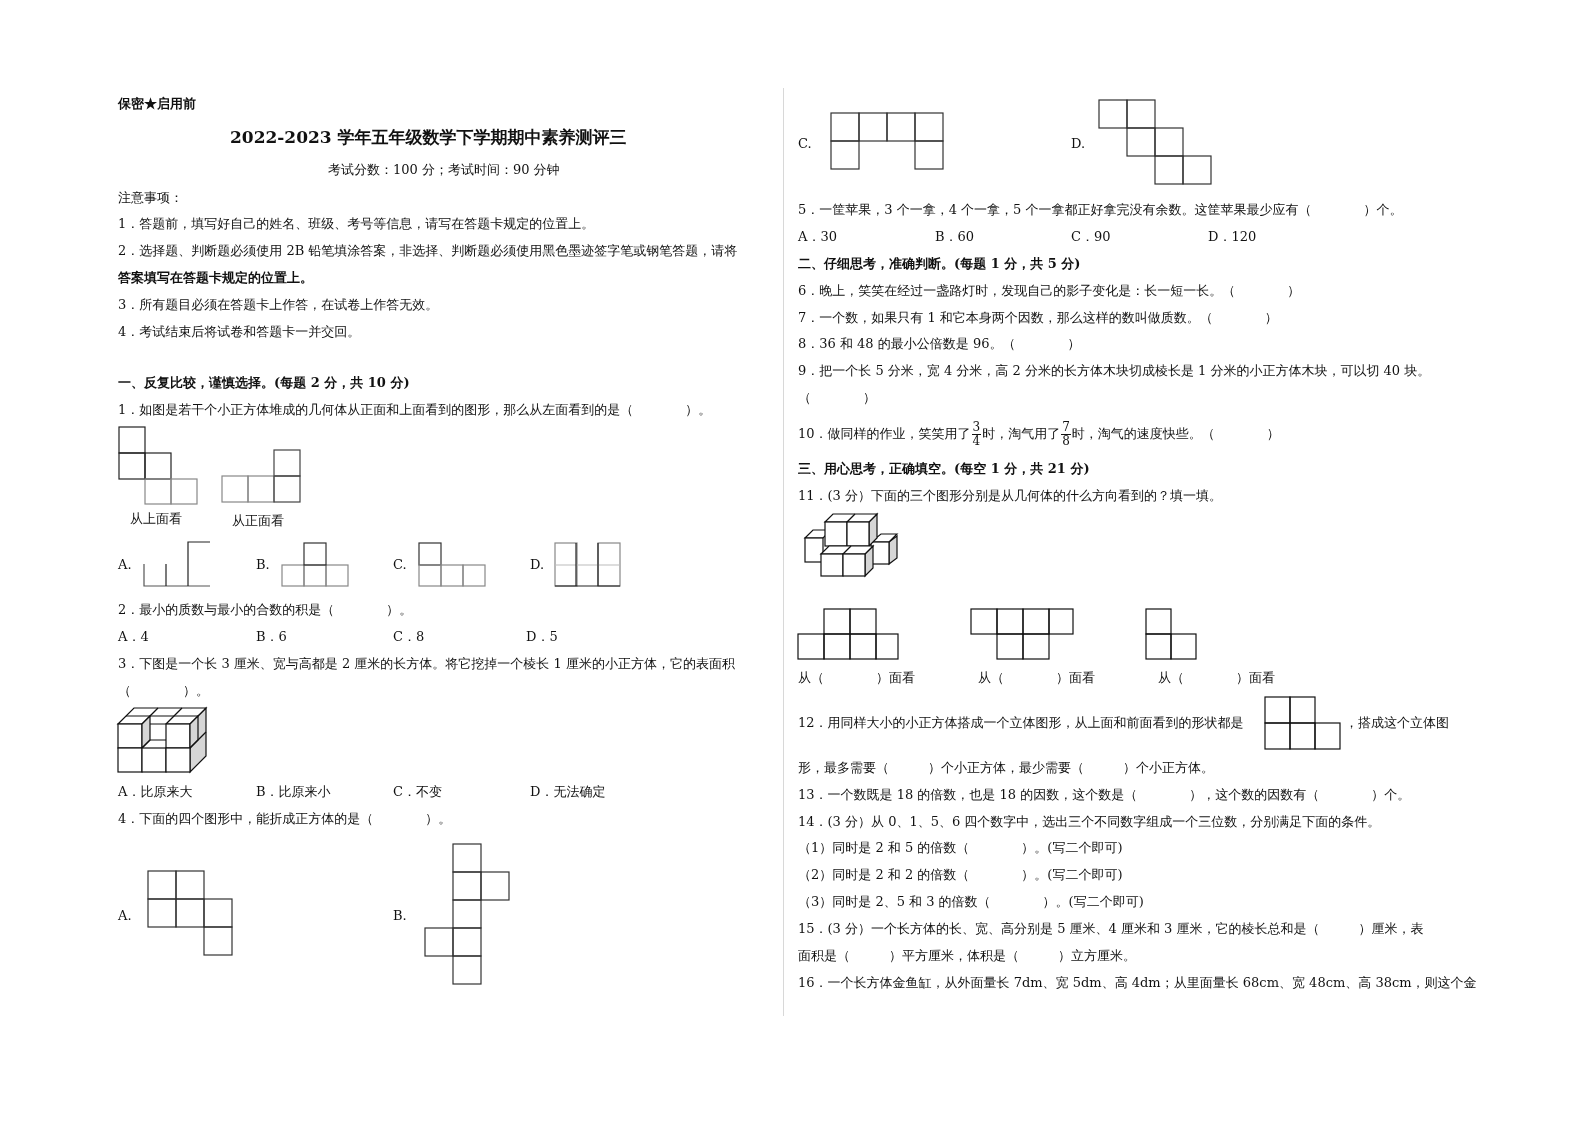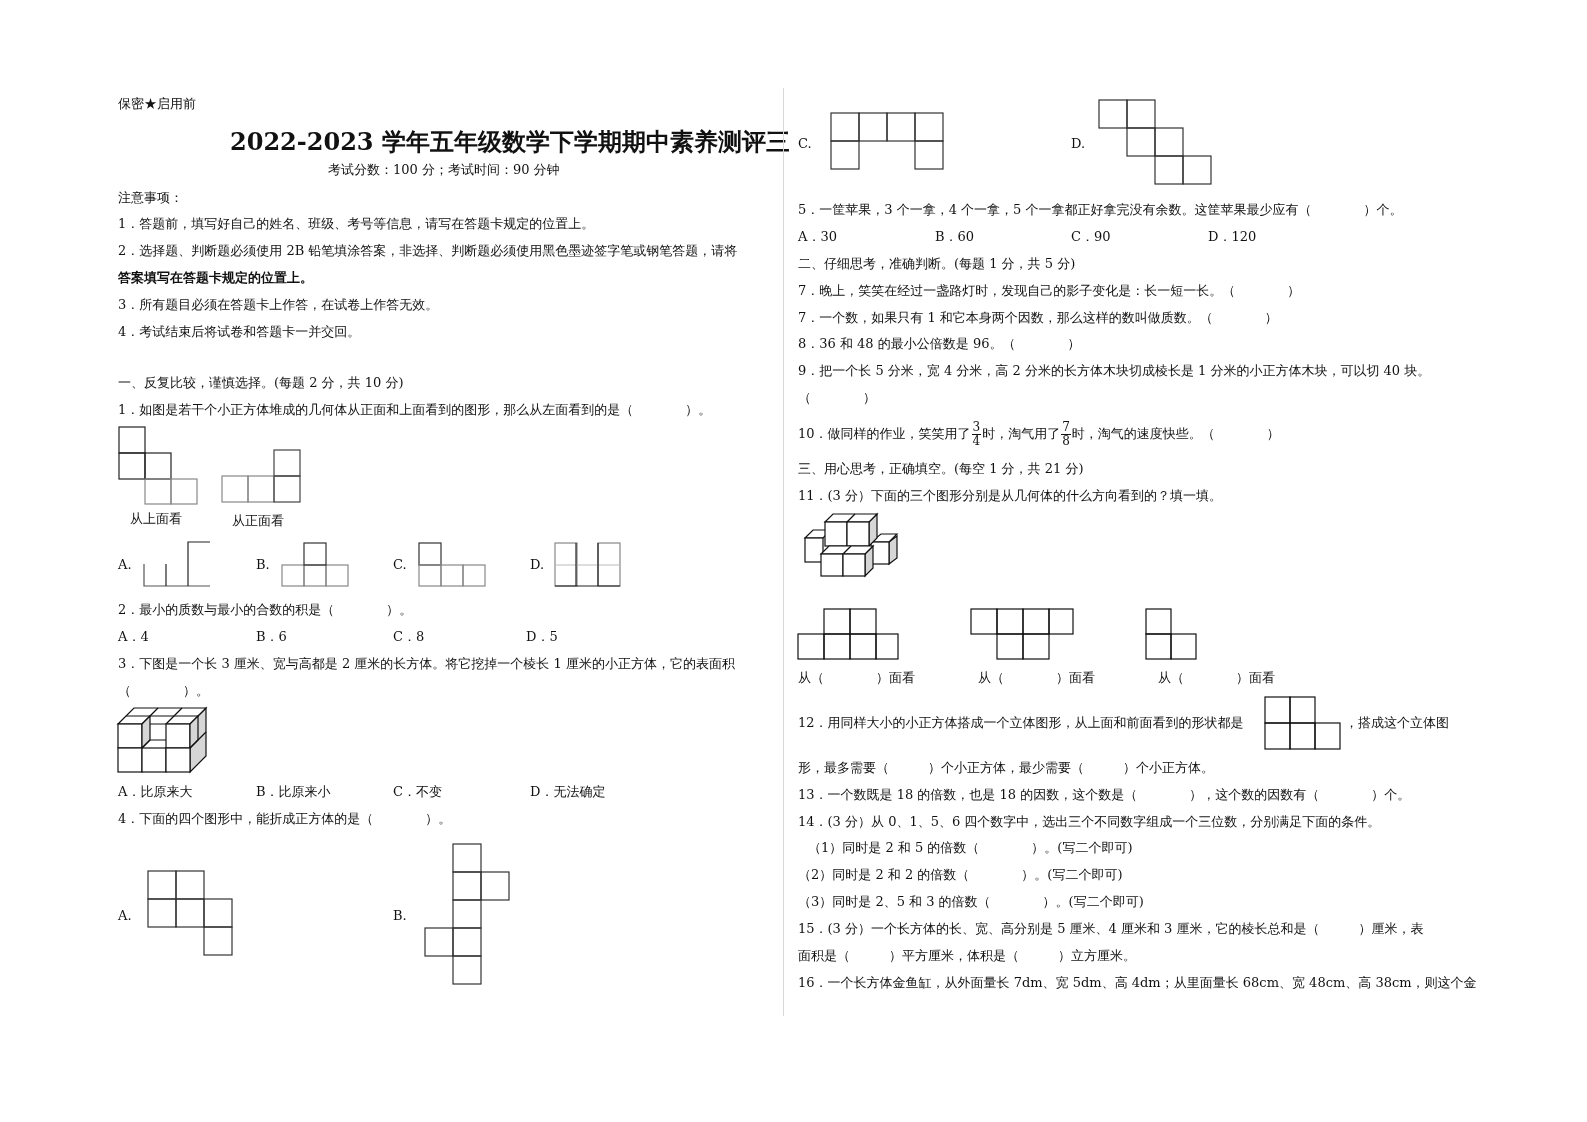--- a/index.html
+++ b/index.html
@@ -1,21 +1,21 @@
 <!DOCTYPE html>
 <html><head>
 <meta charset="utf-8">
 <style>
   html, body { margin: 0; padding: 0; background: #ffffff; }
   body { width: 1587px; height: 1122px; position: relative; overflow: hidden;
          font-family: "DejaVu Serif", "Liberation Serif", serif; color: #111; }
   .abs { position: absolute; white-space: nowrap; }
   .t { font-size: 13px; line-height: 16px; }
-  .bold { font-weight: normal; }
-  .title { font-size: 24px; font-weight: bold; }
+  .bold { font-weight: bold; }
+  .title { font-size: 17px; font-weight: bold; }
   .divider { position: absolute; left: 783px; top: 88px; width: 1px; height: 928px; background: #d8d8d8; }
   svg { position: absolute; overflow: visible; }
   .frac { display: inline-block; vertical-align: middle; text-align: center; font-size: 12px; line-height: 13px; margin: 0 1px; }
   .frac span { display: block; }
   .frac .num { border-bottom: 1px solid #111; padding: 0 1px; }
 </style>
 </head>
 <body>
 
 <div class="abs t bold" style="left:118px;top:96px;">保密★启用前</div>
@@ -176,21 +176,21 @@
   </g>
 </svg>
 
 <div class="abs t" style="left:798px;top:202px;">5．一筐苹果，3 个一拿，4 个一拿，5 个一拿都正好拿完没有余数。这筐苹果最少应有（　　　　）个。</div>
 <div class="abs t" style="left:798px;top:229px;">A．30</div>
 <div class="abs t" style="left:935px;top:229px;">B．60</div>
 <div class="abs t" style="left:1071px;top:229px;">C．90</div>
 <div class="abs t" style="left:1208px;top:229px;">D．120</div>
 
 <div class="abs t bold" style="left:798px;top:256px;">二、仔细思考，准确判断。(每题 1 分，共 5 分)</div>
-<div class="abs t" style="left:798px;top:283px;">7．晚上，笑笑在经过一盏路灯时，发现自己的影子变化是：长一短一长。（　　　　）</div>
+<div class="abs t" style="left:798px;top:283px;">6．晚上，笑笑在经过一盏路灯时，发现自己的影子变化是：长一短一长。（　　　　）</div>
 <div class="abs t" style="left:798px;top:310px;">7．一个数，如果只有 1 和它本身两个因数，那么这样的数叫做质数。（　　　　）</div>
 <div class="abs t" style="left:798px;top:336px;">8．36 和 48 的最小公倍数是 96。（　　　　）</div>
 <div class="abs t" style="left:798px;top:363px;">9．把一个长 5 分米，宽 4 分米，高 2 分米的长方体木块切成棱长是 1 分米的小正方体木块，可以切 40 块。</div>
 <div class="abs t" style="left:798px;top:390px;">（　　　　）</div>
 
 <div class="abs t" style="left:798px;top:414px;height:40px;display:flex;align-items:center;">
   <span>10．做同样的作业，笑笑用了</span>
   <span class="frac">
     <span class="num">3</span>
     <span>4</span>
@@ -267,18 +267,18 @@
     <rect x="0" y="26" width="25" height="26"></rect>
     <rect x="25" y="26" width="25" height="26"></rect>
     <rect x="50" y="26" width="25" height="26"></rect>
   </g>
 </svg>
 <div class="abs t" style="left:1345px;top:715px;">，搭成这个立体图</div>
 <div class="abs t" style="left:798px;top:760px;">形，最多需要（　　　）个小正方体，最少需要（　　　）个小正方体。</div>
 
 <div class="abs t" style="left:798px;top:787px;">13．一个数既是 18 的倍数，也是 18 的因数，这个数是（　　　　），这个数的因数有（　　　　）个。</div>
 <div class="abs t" style="left:798px;top:814px;">14．(3 分）从 0、1、5、6 四个数字中，选出三个不同数字组成一个三位数，分别满足下面的条件。</div>
-<div class="abs t" style="left:798px;top:840px;margin-left:10px;">（1）同时是 2 和 5 的倍数（　　　　）。(写二个即可)</div>
+<div class="abs t" style="left:798px;top:840px;">（1）同时是 2 和 5 的倍数（　　　　）。(写二个即可)</div>
 <div class="abs t" style="left:798px;top:867px;">（2）同时是 2 和 2 的倍数（　　　　）。(写二个即可)</div>
 <div class="abs t" style="left:798px;top:894px;">（3）同时是 2、5 和 3 的倍数（　　　　）。(写二个即可)</div>
 <div class="abs t" style="left:798px;top:921px;">15．(3 分）一个长方体的长、宽、高分别是 5 厘米、4 厘米和 3 厘米，它的棱长总和是（　　　）厘米，表</div>
 <div class="abs t" style="left:798px;top:948px;">面积是（　　　）平方厘米，体积是（　　　）立方厘米。</div>
 <div class="abs t" style="left:798px;top:975px;">16．一个长方体金鱼缸，从外面量长 7dm、宽 5dm、高 4dm；从里面量长 68cm、宽 48cm、高 38cm，则这个金</div>
 
 </body></html>

